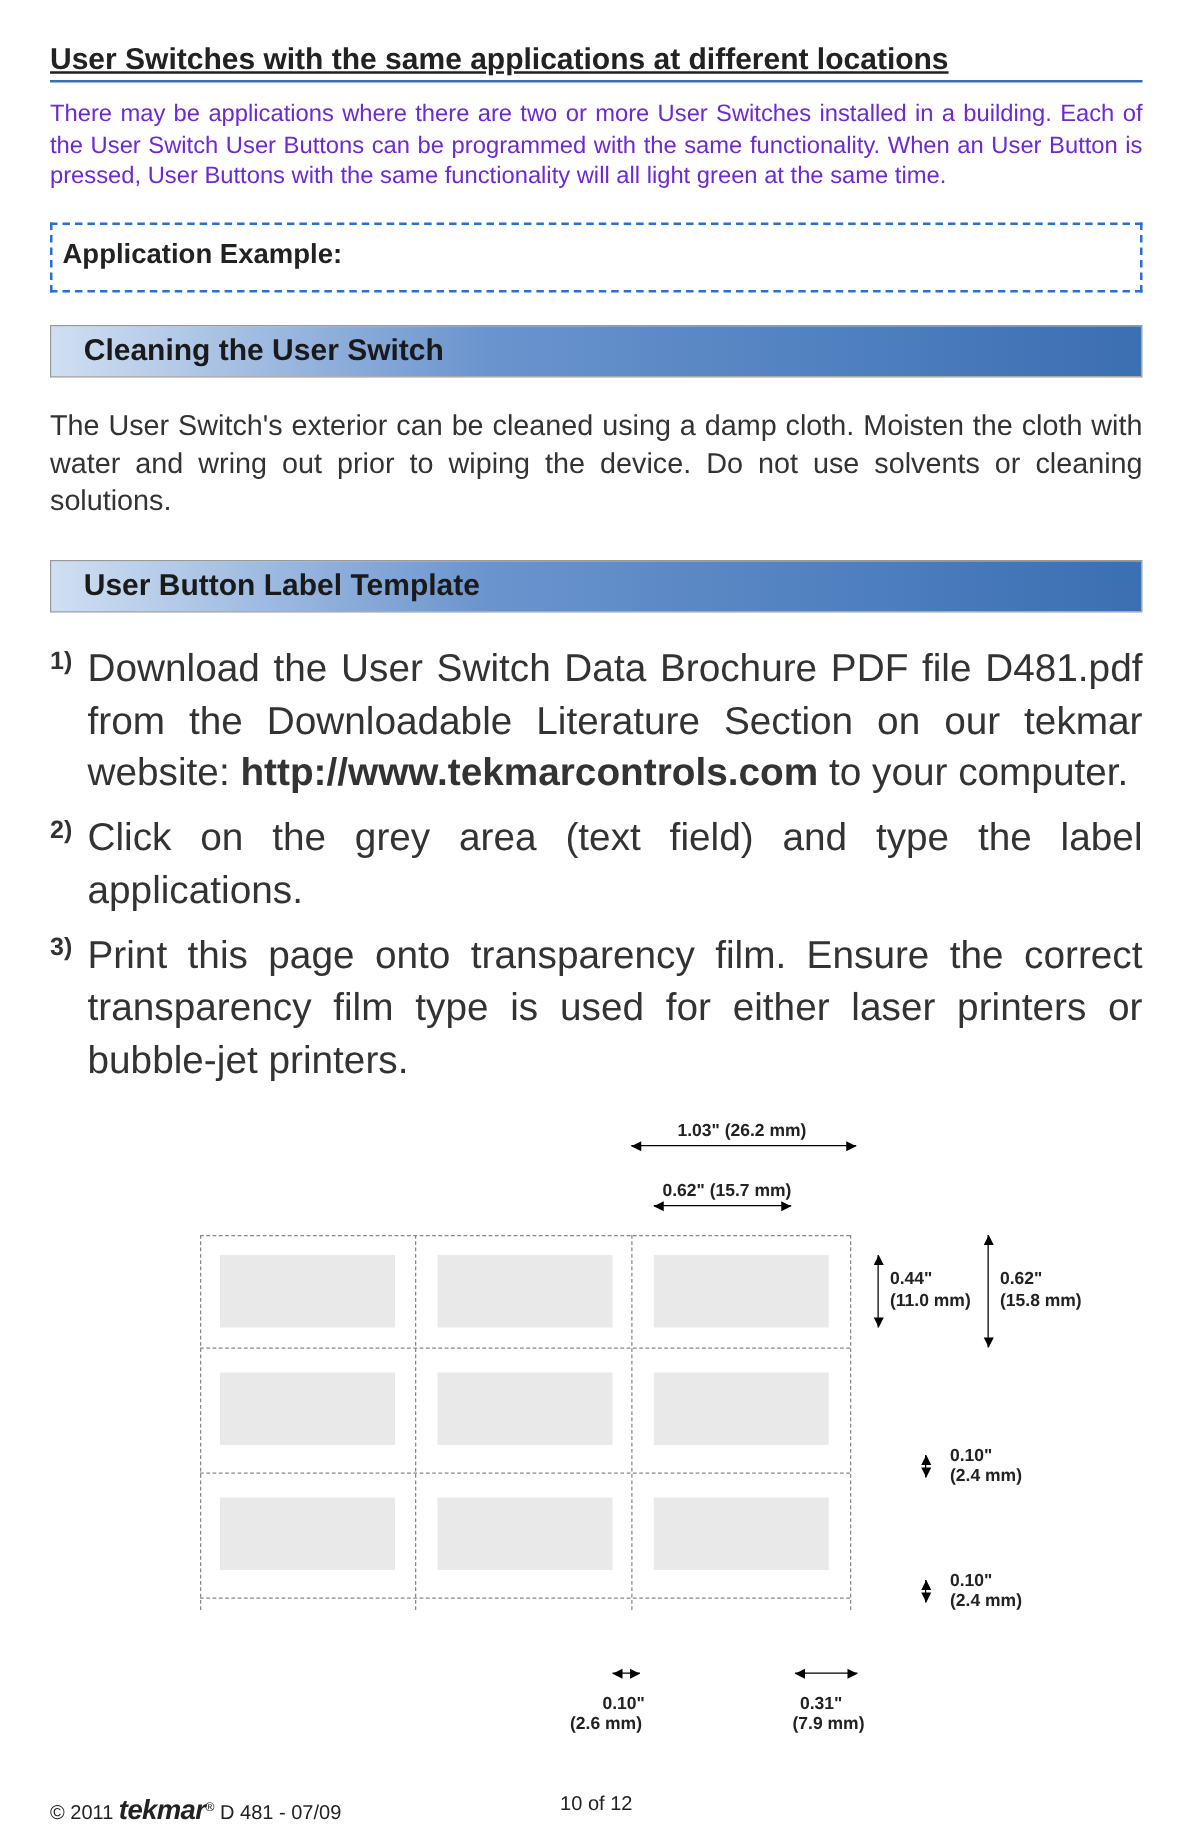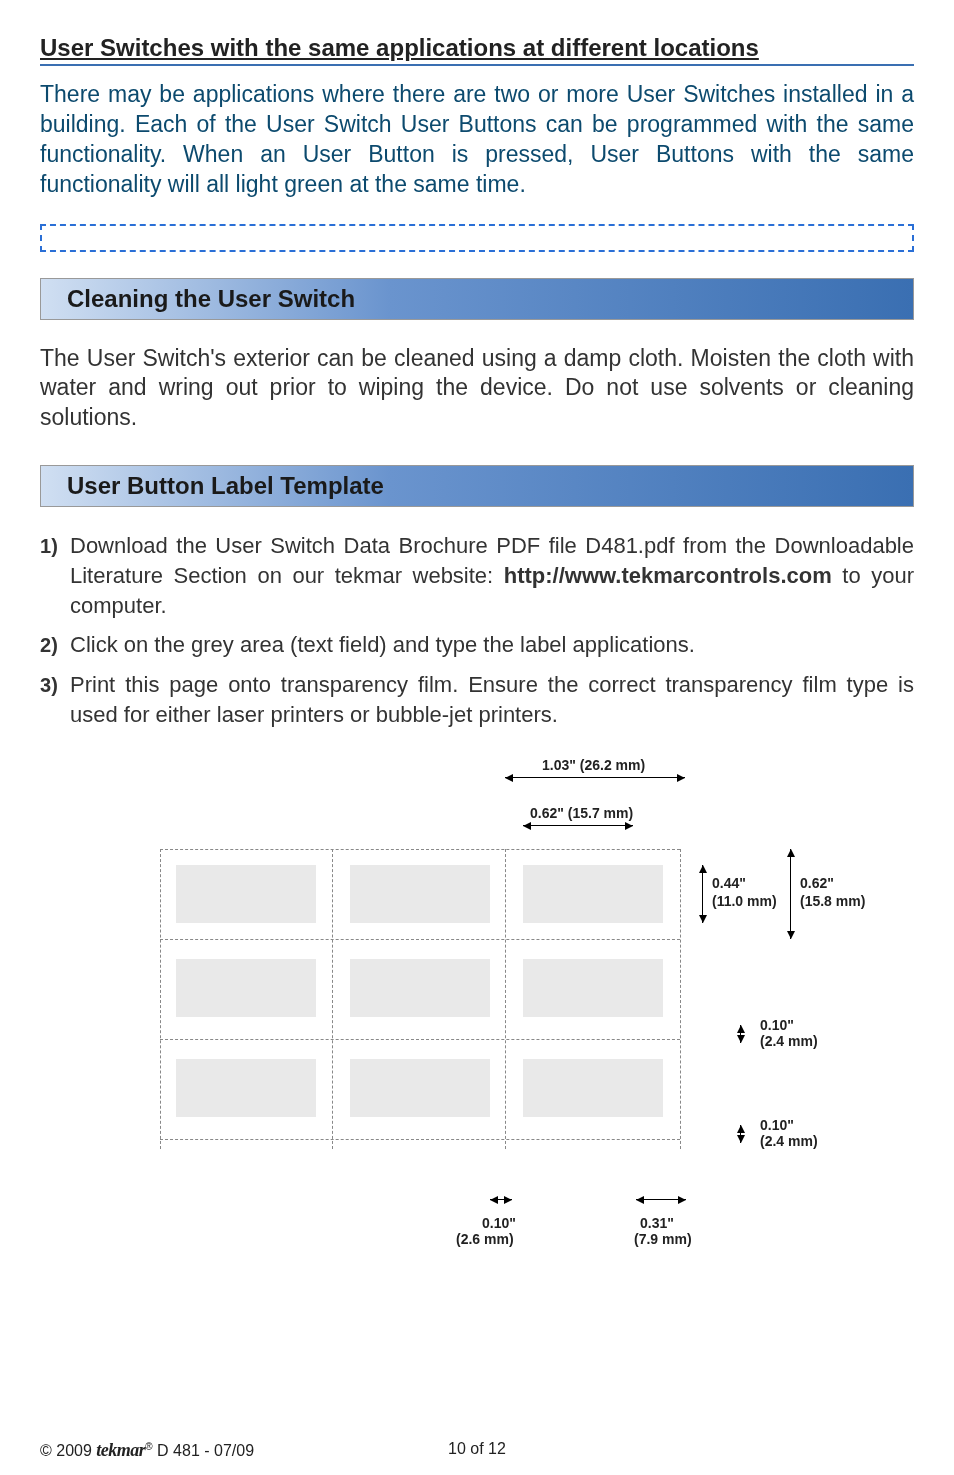--- a/index.html
+++ b/index.html
@@ -15,22 +15,22 @@
   .h-underline {
     font-size: 24px;
     font-weight: bold;
     color: #222;
     text-decoration: underline;
     border-bottom: 2px solid #3a6fb2;
     padding-bottom: 2px;
     margin-bottom: 14px;
   }
   .para {
-    font-size: 23px;
-    color: #0c4a6e;
+    font-size: 19px;
+    color: #6d28d9;
     line-height: 1.3;
     margin-bottom: 24px;
     text-align: justify;
   }
   .dashed-box {
     border: 2px dashed #2a6fd6;
     padding: 10px 8px 14px 8px;
     margin-bottom: 26px;
   }
   .dashed-title {
@@ -61,21 +61,21 @@
     margin-bottom: 32px;
     text-align: justify;
   }
   ol.steps {
     list-style: none;
     counter-reset: step;
     margin-bottom: 20px;
   }
   ol.steps li {
     counter-increment: step;
-    font-size: 22px;
+    font-size: 31px;
     color: #333;
     line-height: 1.35;
     margin-bottom: 10px;
     padding-left: 30px;
     position: relative;
     text-align: justify;
   }
   ol.steps li::before {
     content: counter(step) ")";
     font-weight: bold;
@@ -138,30 +138,31 @@
   .footer {
     position: absolute;
     bottom: 14px;
     left: 40px;
     right: 40px;
     font-size: 16px;
     color: #222;
   }
   .footer .left { display:inline-block; }
   .footer .center { position:absolute; left:50%; transform:translateX(-50%); }
-  .brand { font-family: Liberation Serif, serif; font-weight: bold; font-style: italic; font-size:18px; letter-spacing:-0.5px; }
+  .brand { font-family: Liberation Sans, sans-serif; font-weight: bold; font-style: italic; font-size:22px; letter-spacing:-0.5px; }
   sup { font-size: 10px; }
 </style>
 </head>
 <body>
 
 <div class="h-underline">User Switches with the same applications at different locations</div>
 <p class="para">There may be applications where there are two or more User Switches installed in a building. Each of the User Switch User Buttons can be programmed with the same functionality. When an User Button is pressed, User Buttons with the same functionality will all light green at the same time.</p>
 
 <div class="dashed-box">
+  <div class="dashed-title">Application Example:</div>
 </div>
 
 <div class="blue-bar">Cleaning the User Switch</div>
 <p class="para2">The User Switch's exterior can be cleaned using a damp cloth. Moisten the cloth with water and wring out prior to wiping the device. Do not use solvents or cleaning solutions.</p>
 
 <div class="blue-bar">User Button Label Template</div>
 
 <ol class="steps">
   <li>
     <span>Download the User Switch Data Brochure PDF file D481.pdf from the Downloadable Literature Section on our tekmar website: </span><span class="bold">http://www.tekmarcontrols.com</span><span> to your computer.</span>
@@ -220,16 +221,16 @@
   <div class="dim-label" style="left:442px; top:466px;">0.10"</div>
   <div class="dim-label" style="left:416px; top:482px;">(2.6 mm)</div>
 
   <div class="dim-arrow-h" style="left:596px; top:450px; width:50px;"></div>
   <div class="dim-label" style="left:600px; top:466px;">0.31"</div>
   <div class="dim-label" style="left:594px; top:482px;">(7.9 mm)</div>
 </div>
 
 <div class="footer">
   <span class="left">
-    <span>© 2009 </span><span class="brand">tekmar</span><sup>®</sup><span> D 481 - 07/09</span>
+    <span>© 2011 </span><span class="brand">tekmar</span><sup>®</sup><span> D 481 - 07/09</span>
   </span>
   <span class="center">10 of 12</span>
 </div>
 
 </body></html>

